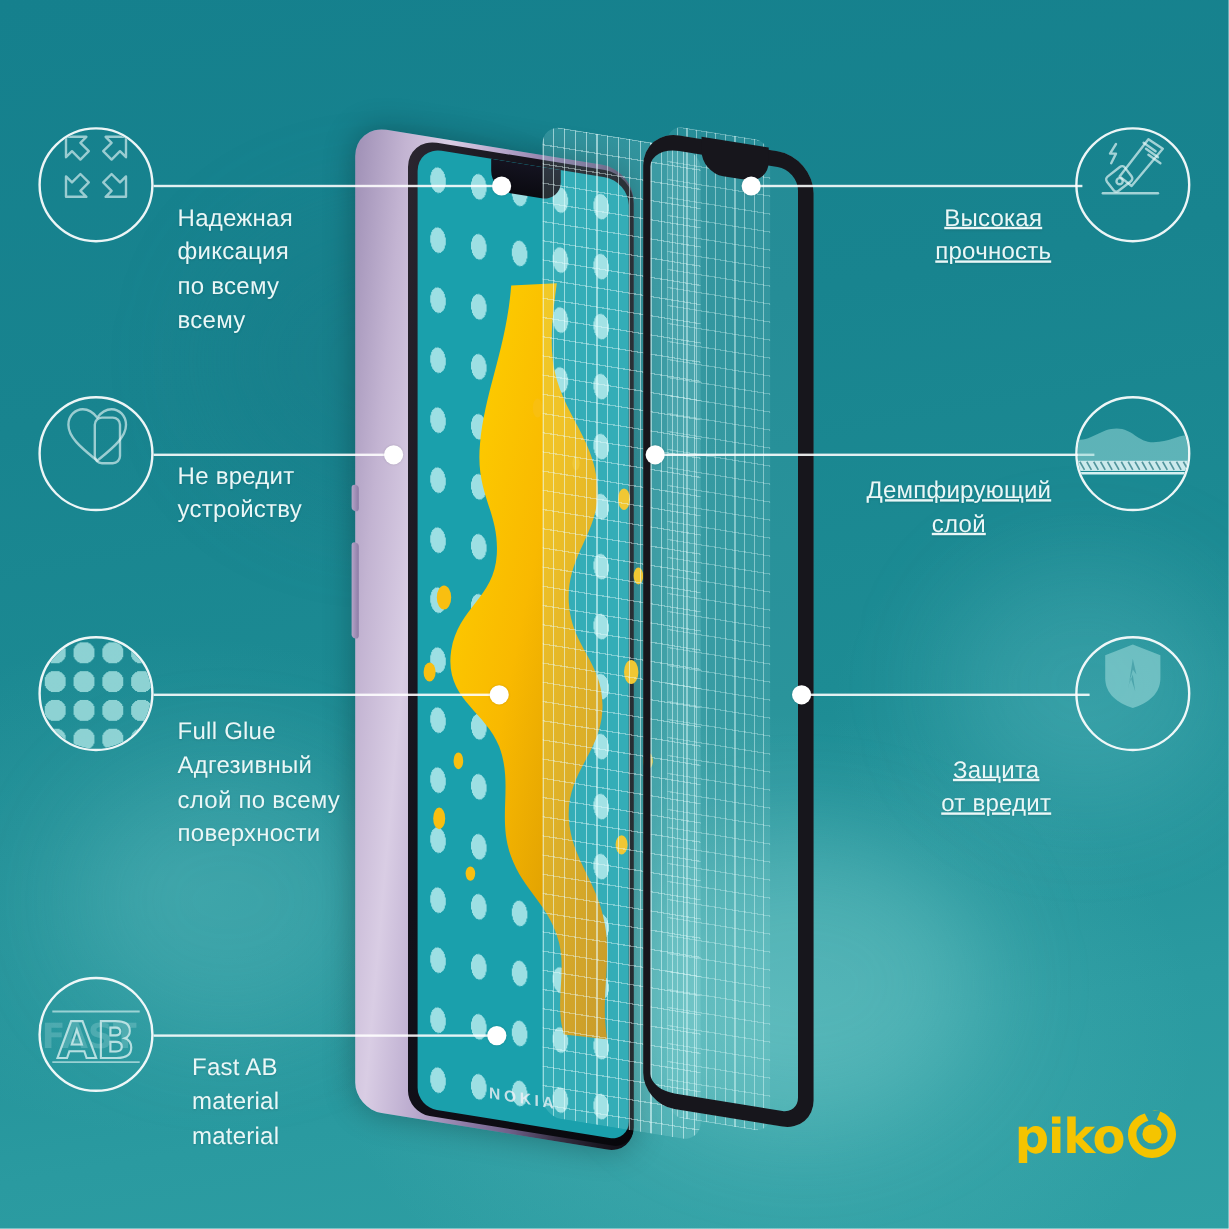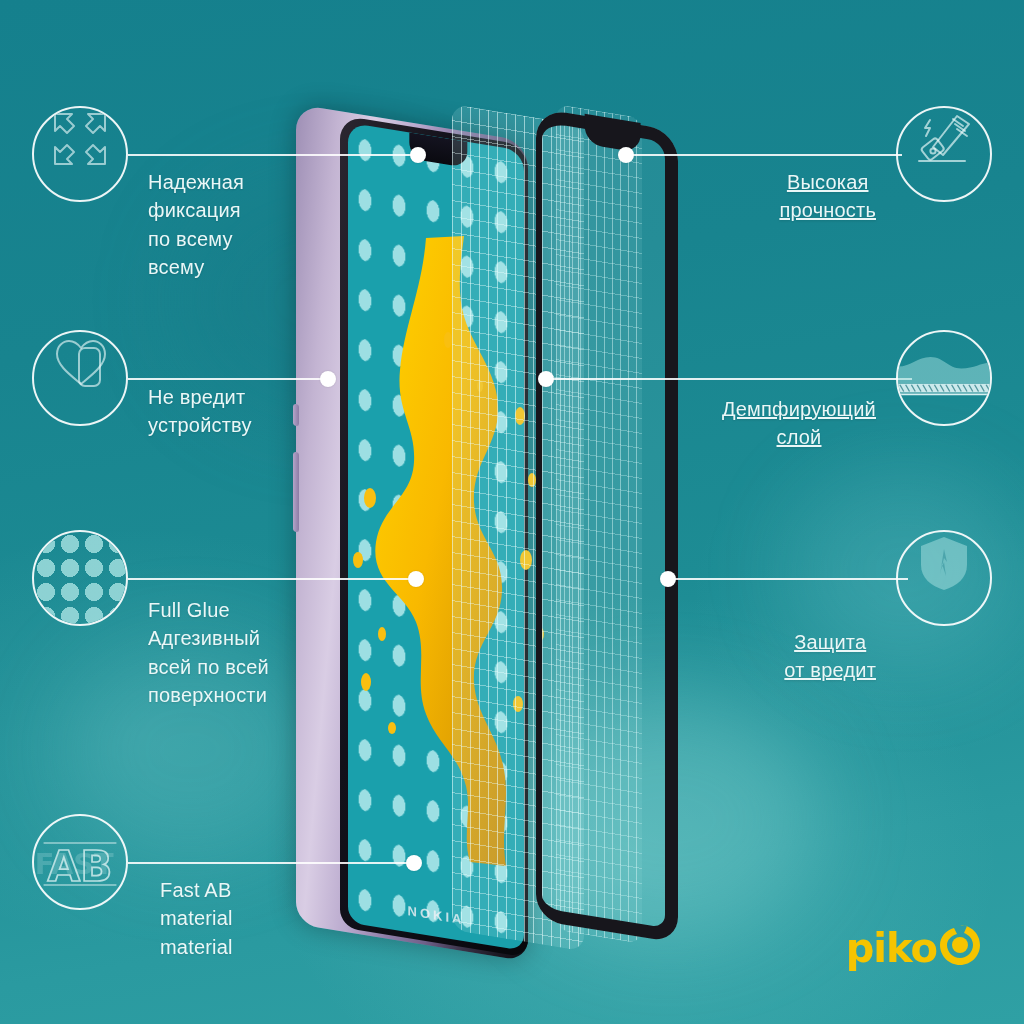--- a/index.html
+++ b/index.html
@@ -290,21 +290,21 @@
   </div>
 
   <div class="badge" style="left:32px;top:530px;">
     <div style="position:absolute;inset:0;border-radius:50%;
                 background-image:radial-gradient(circle 9px at 50% 50%, rgba(160,222,222,.85) 0 100%, rgba(0,0,0,0) 100%);
                 background-size:24px 24px;"></div>
   </div>
   <div class="ftext" style="left:148px;top:596px;">
     <div>Full Glue</div>
     <div>Адгезивный</div>
-    <div>всей по всей</div>
+    <div>слой по всему</div>
     <div>поверхности</div>
   </div>
 
   <div class="badge" style="left:32px;top:814px;">
     <svg width="96" height="96" viewBox="0 0 96 96">
       <g stroke="rgba(235,250,250,.58)" stroke-width="1.6" fill="none">
         <line x1="10" y1="26" x2="86" y2="26"></line>
         <line x1="10" y1="70" x2="86" y2="70"></line>
       </g>
       <text x="48" y="66" text-anchor="middle" font-family="'DejaVu Sans',sans-serif" font-size="44" font-weight="700" fill="none" stroke="rgba(235,250,250,.72)" stroke-width="1.8">AB</text>

